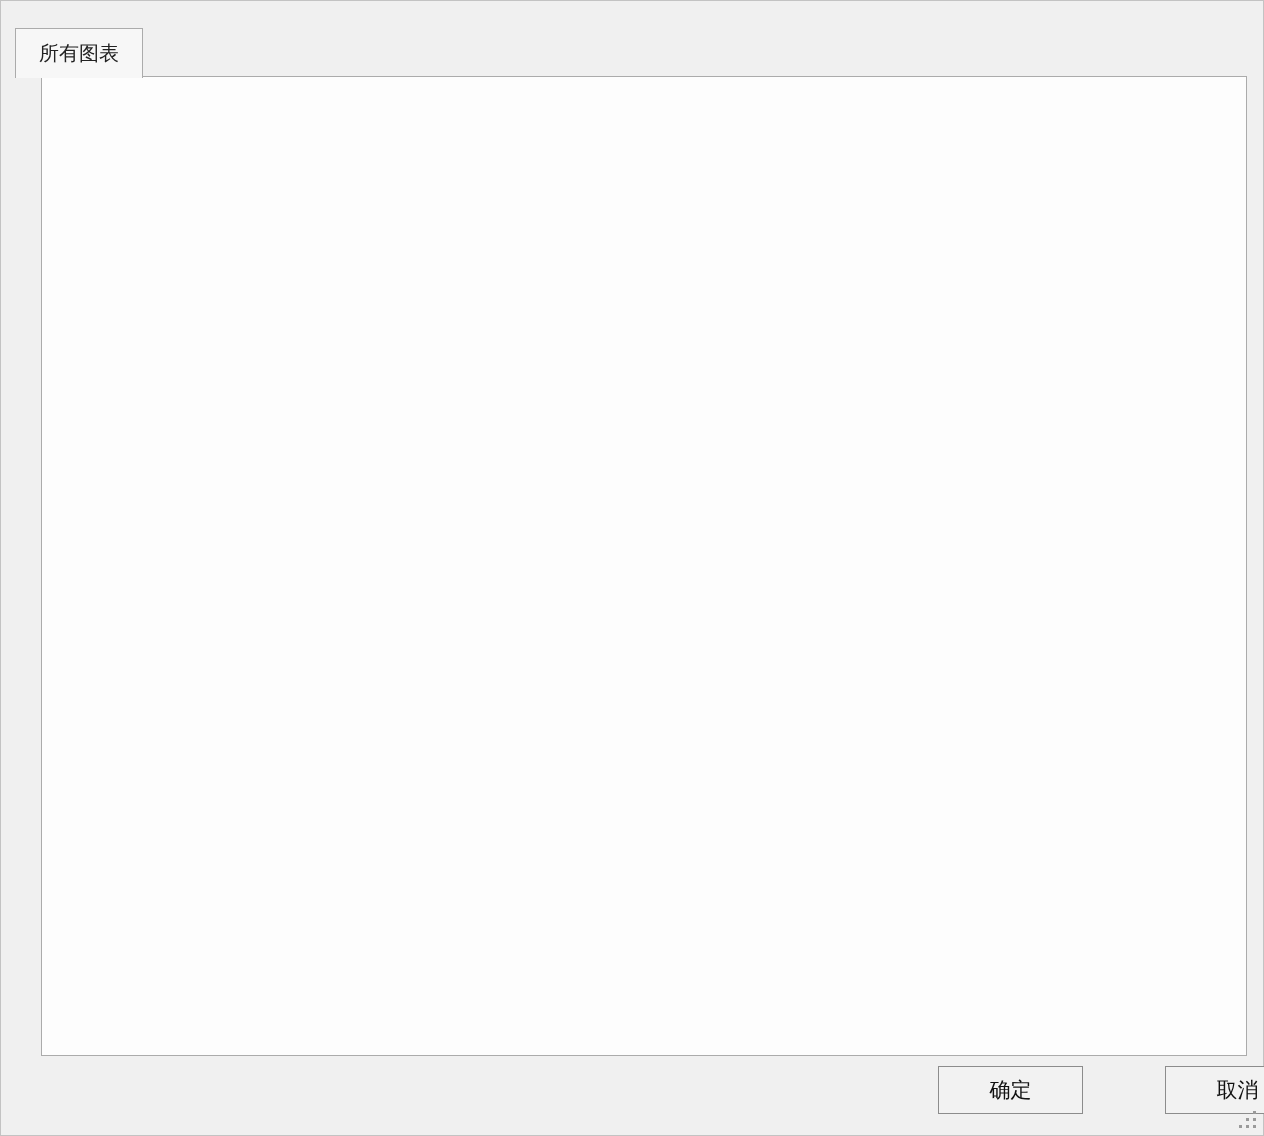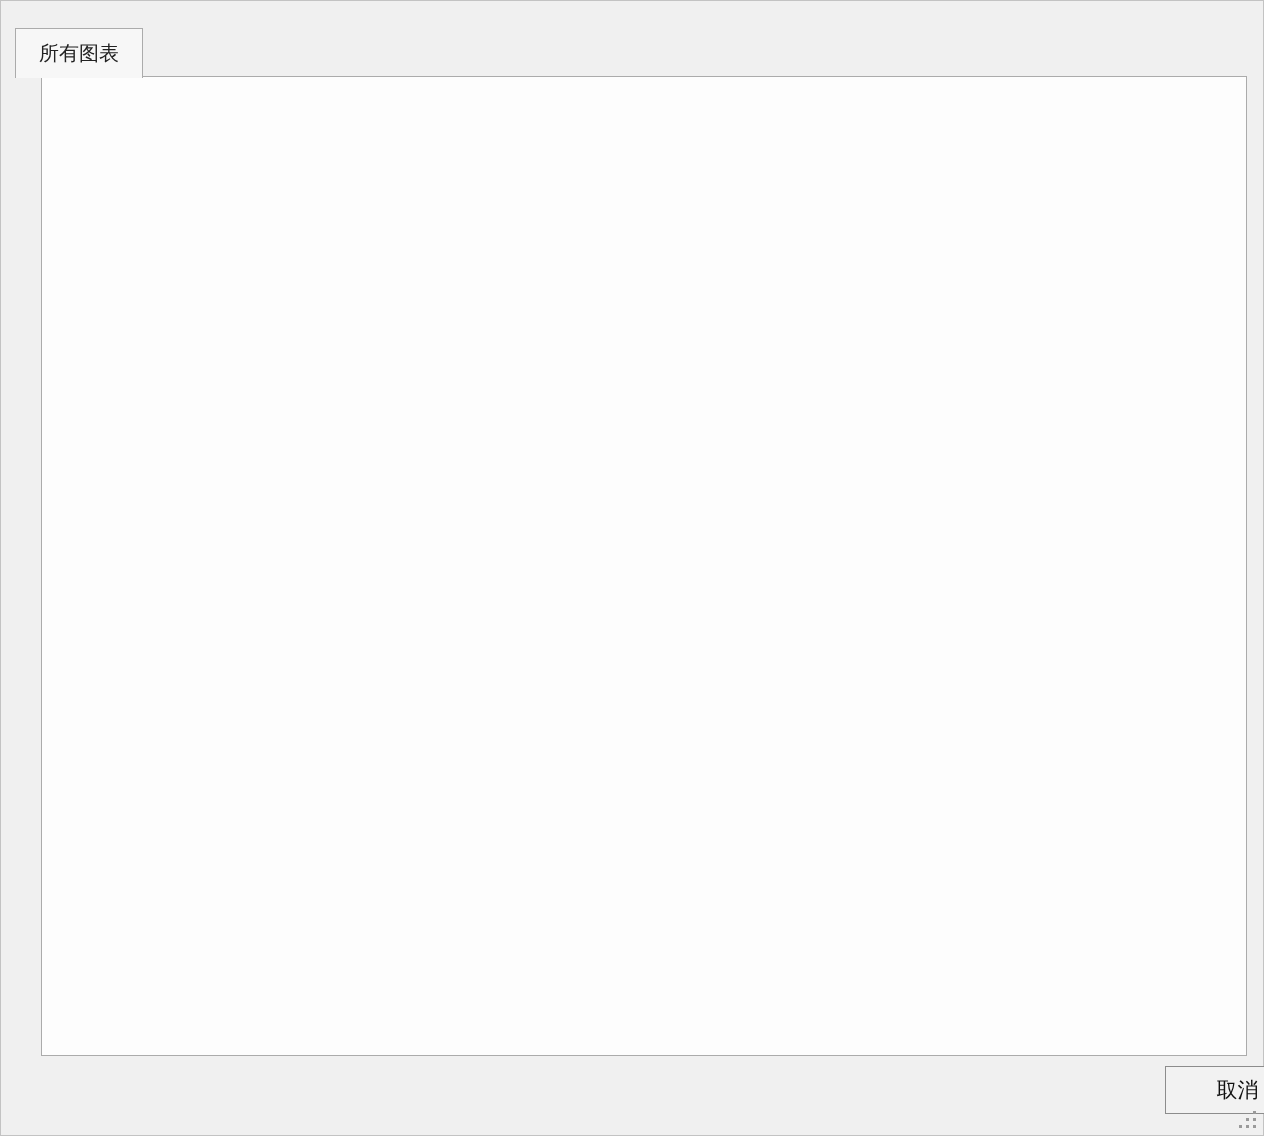--- a/index.html
+++ b/index.html
@@ -431,20 +431,21 @@
           </div>
           <div class="cbx" style="top: 21px;">
             <svg width="20" height="18" viewBox="0 0 24 22">
               <polyline points="3,12 9,19 21,3" fill="none" stroke="#1a1a1a" stroke-width="2.6"></polyline>
             </svg>
           </div>
         </div>
       </div>
   </div>
 
+  <button class="btn abs" style="left:937px;">确定</button>
   <button class="btn abs" style="left:1164px;">取消</button>
 
   <svg class="grip abs" viewBox="0 0 22 22">
     <g fill="#9a9a9a">
       <rect x="16" y="2" width="3" height="3"></rect>
         <rect x="16" y="9" width="3" height="3"></rect>
         <rect x="16" y="16" width="3" height="3"></rect>
       <rect x="9" y="9" width="3" height="3"></rect>
         <rect x="9" y="16" width="3" height="3"></rect>
         <rect x="2" y="16" width="3" height="3"></rect>

